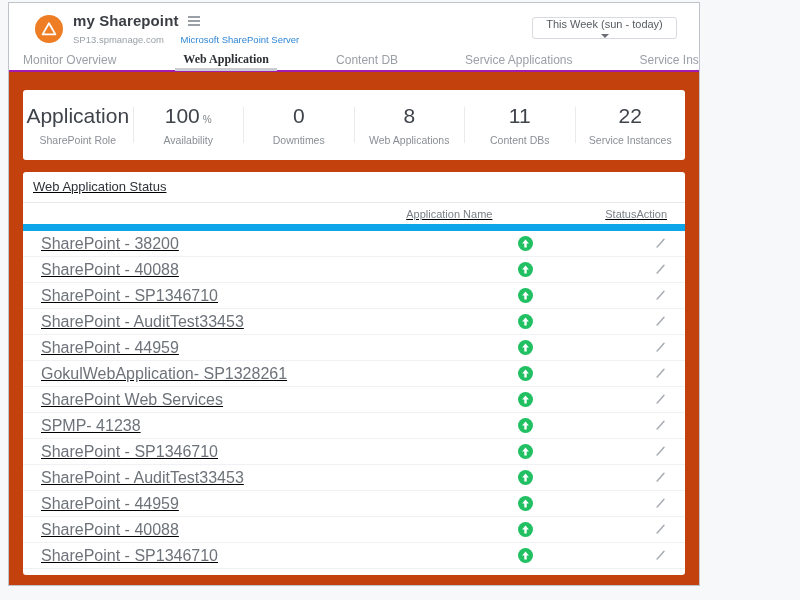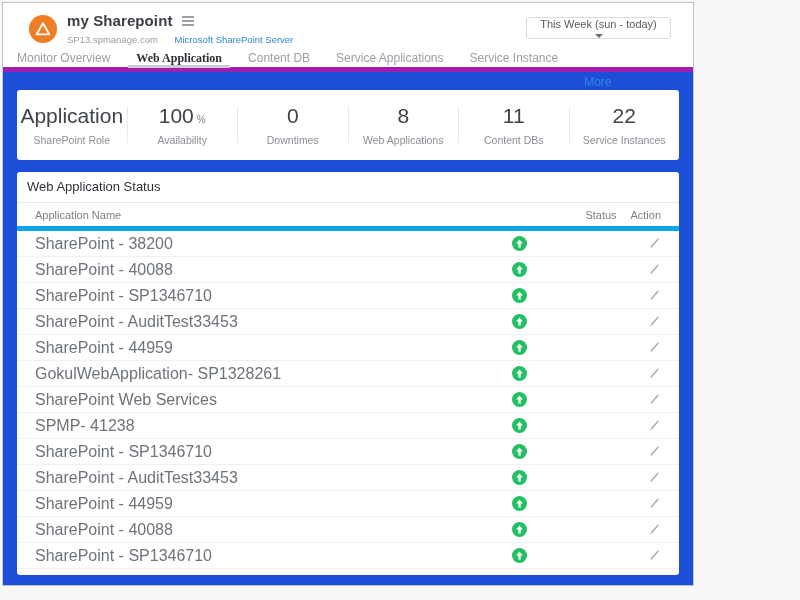--- a/index.html
+++ b/index.html
@@ -1,19 +1,19 @@
 <!DOCTYPE html>
 <html><head>
 <meta charset="utf-8">
 <style>
   * { box-sizing: border-box; margin: 0; padding: 0; }
   html, body { width: 800px; height: 600px; background: #f7f8f9; font-family: "Liberation Sans", sans-serif; }
   .window {
-    position: absolute; left: 2px; top: 2px; width: 692px; height: 584px;
-    border: 1px solid #bfc4cb; background: #1d4ed8; overflow: hidden;
+    position: absolute; left: 8px; top: 2px; width: 692px; height: 584px;
+    border: 1px solid #bfc4cb; background: #c2410c; overflow: hidden;
   }
 
   
   .topbar { position: relative; height: 46px; background: #fff; }
   .logo {
     position: absolute; left: 26px; top: 12px; width: 28px; height: 28px;
   }
   .title-block { position: absolute; left: 64px; top: 9px; }
   .title-line { display: flex; align-items: center; }
   .monitor-title { font-size: 15px; font-weight: 700; color: #3a3e44; letter-spacing: .1px; }
@@ -26,22 +26,22 @@
   .time-select {
     position: absolute; right: 22px; top: 14px; width: 145px; height: 22px;
     background: #fff; border: 1px solid #d7dade; border-radius: 3px;
     display: flex; align-items: center; justify-content: space-between;
     padding: 0 9px; font-size: 11px; color: #565b61; cursor: pointer; flex-direction: column;
   }
   .caret { width: 0; height: 0; border-left: 4px solid transparent; border-right: 4px solid transparent; border-top: 4px solid #6a6f75; }
 
   
   .tabsbar {
-    height: 23px; background: #fff; border-bottom: 5px solid #a21caf;
-    display: flex; align-items: center; padding-left: 14px;
+    height: 23px; background: #fff; border-bottom: 2px solid #a21caf;
+    display: flex; align-items: center; padding-left: 14px; gap: 41px;
   }
   .tab {
     position: relative; font-size: 12px; color: #9ba0a6; margin-right: 26px;
     height: 100%; display: flex; align-items: center; cursor: pointer; white-space: nowrap;
   }
   .tab.active { color: #2c2f33; font-weight: 700; font-family: Liberation Serif, serif; }
   .tab.active::after {
     content: ""; position: absolute; left: -8px; right: -8px; bottom: -1px; height: 3px; background: #c9cdd2;
   }
   .tab.accent { color: #2e86de; margin-top: 48px; }
@@ -52,30 +52,30 @@
 
   
   .stats-panel { height: 70px; display: flex; align-items: center; margin-bottom: 12px; }
   .stat { flex: 1; text-align: center; }
   .stat-value { font-size: 21px; color: #3f434a; font-weight: 500; }
   .stat-suffix { font-size: 10px; color: #81868c; margin-left: 3px; font-weight: 400; }
   .stat-label { font-size: 10.5px; color: #8a8f95; margin-top: 6px; }
   .vdiv { width: 1px; height: 36px; background: #e8eaec; }
 
   
-  .table-panel { margin-bottom: 14px; padding-bottom: 6px; }
+  .table-panel { margin-bottom: 14px; padding-bottom: 6px; text-decoration: underline; }
   .panel-title {
     font-size: 13px; font-weight: 500; color: #2f3338;
     padding: 7px 10px 8px 10px; border-bottom: 1px solid #e8eaed;
   }
   .trow {
     display: grid; grid-template-columns: 1fr 40px 59px 45px auto;
     align-items: center; padding: 0 18px; border-bottom: 1px solid #f0f1f4;
   }
-  .thead-row { height: 28px; font-size: 11px; color: #7b8187; border-bottom: 5px solid #0ea5e9; }
+  .thead-row { height: 28px; font-size: 11px; color: #7b8187; border-bottom: 7px solid #0ea5e9; text-align: right; }
   .data-row { height: 26px; }
   .cell-name { font-size: 16px; color: #6e737a; }
   .cell-arrow { display: flex; justify-content: center; }
   .cell-action { padding-left: 5px; }
   .status-icon, .edit-icon { display: inline-flex; cursor: pointer; }
 </style>
 </head>
 <body>
 
 <div class="window">

